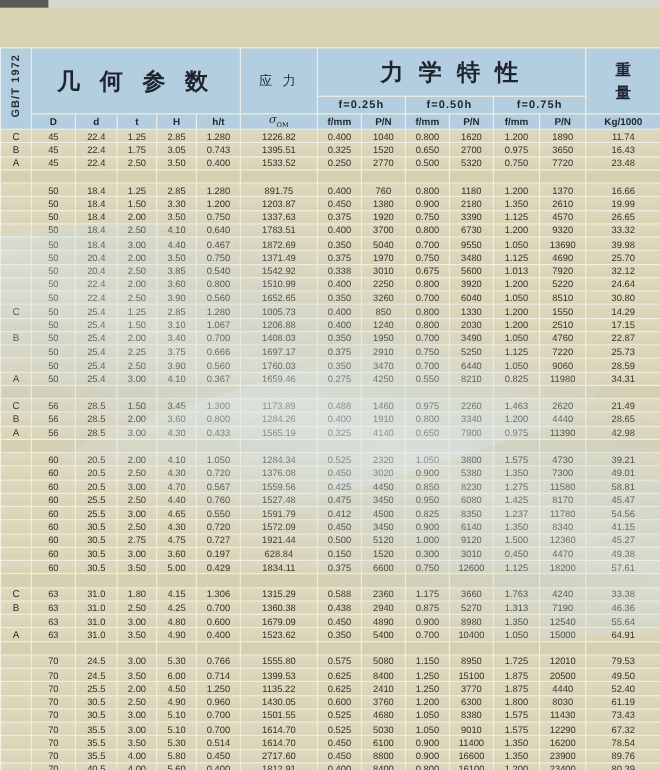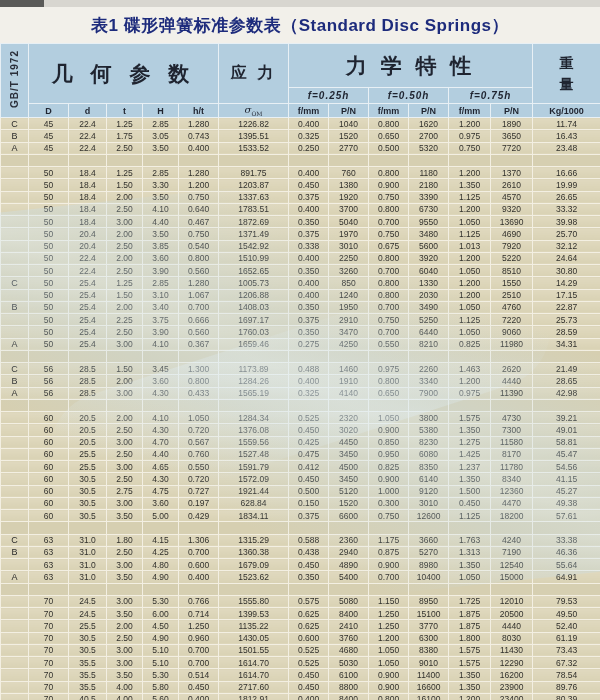--- a/index.html
+++ b/index.html
@@ -10,27 +10,27 @@
   .top-smudge{position:absolute;left:0;top:0;width:44px;height:7px;background:#5a5a58;}
   
   .title-band{position:absolute;left:0;top:7px;width:600px;height:36px;background:#f2f0ea;
     display:flex;align-items:center;justify-content:center;}
   .title-band .title{font-size:17px;font-weight:bold;color:#1d2b7c;letter-spacing:.5px;}
   
   table{position:absolute;left:0;top:43px;width:600px;border-collapse:collapse;table-layout:fixed;}
   th,td{border:1px solid #f3efe2;overflow:hidden;white-space:nowrap;text-align:center;padding:0;}
   thead th{background:#b3cedf;border-color:#e8f0f5;color:#1f2430;}
   tr.h1{height:44px;}
-  tr.h2{height:16px;font-style:italic;}
+  tr.h2{height:16px;}
   tr.h3{height:14px;}
   .gbt{width:28px;}
   .gbt span{display:inline-block;writing-mode:vertical-rl;transform:rotate(180deg);
     font-size:10px;font-weight:bold;letter-spacing:1px;color:#2a2f3a;}
   .big-head{font-size:21px;font-weight:bold;letter-spacing:6px;}
-  .stress-head{font-size:16px;font-weight:bold;letter-spacing:3px;}
+  .stress-head{font-size:12px;font-weight:normal;letter-spacing:3px;}
   .weight-head{font-size:14px;font-weight:bold;line-height:1.45;}
   .defl{font-size:10px;font-weight:bold;letter-spacing:1px;}
   tr.h3 th{font-size:9px;font-weight:bold;}
   .sigma{font-family:"DejaVu Serif",serif;font-style:italic;font-size:10px;font-weight:normal;}
   .sigma sub{font-size:6px;font-style:normal;}
   tbody td{height:11.25px;font-size:8.5px;line-height:10px;color:#31302c;
     background:linear-gradient(#e0d9bf,#d9d2b4);}
   tbody tr.sep td{background:#d6cfb1;}
   tbody td.letter{font-size:9px;color:#2c2c2c;}
   
@@ -42,23 +42,20 @@
     background:linear-gradient(28deg,transparent 20%,rgba(225,240,250,.30) 50%,transparent 80%);
     transform:rotate(-18deg);border-radius:60px;}
 </style>
 </head>
 <body>
 
 <div id="page">
   <div class="top-strip"></div>
   <div class="top-smudge"></div>
 
-  <div class="title-band">
-    <span class="title">表1 碟形弹簧标准参数表（Standard Disc Springs）</span>
-  </div>
 
   <table>
     <colgroup>
       <col style="width:28px">
         <col style="width:40px">
         <col style="width:38px">
         <col style="width:36px">
       <col style="width:36px">
         <col style="width:40px">
         <col style="width:70px">

